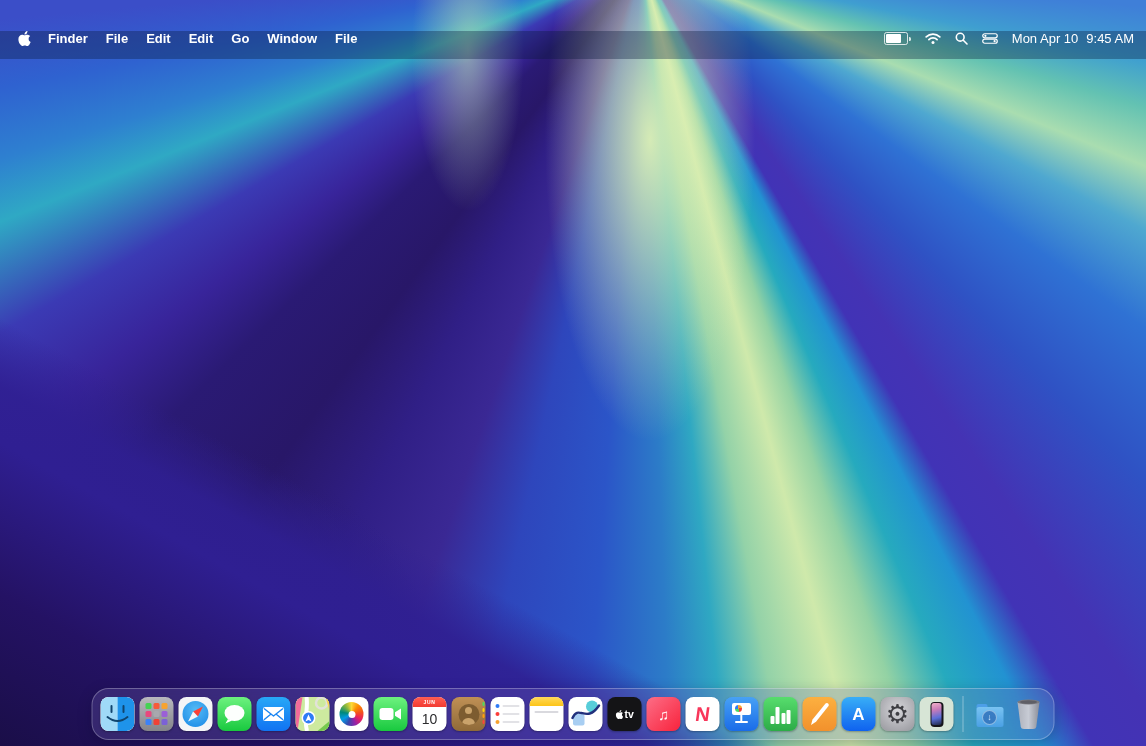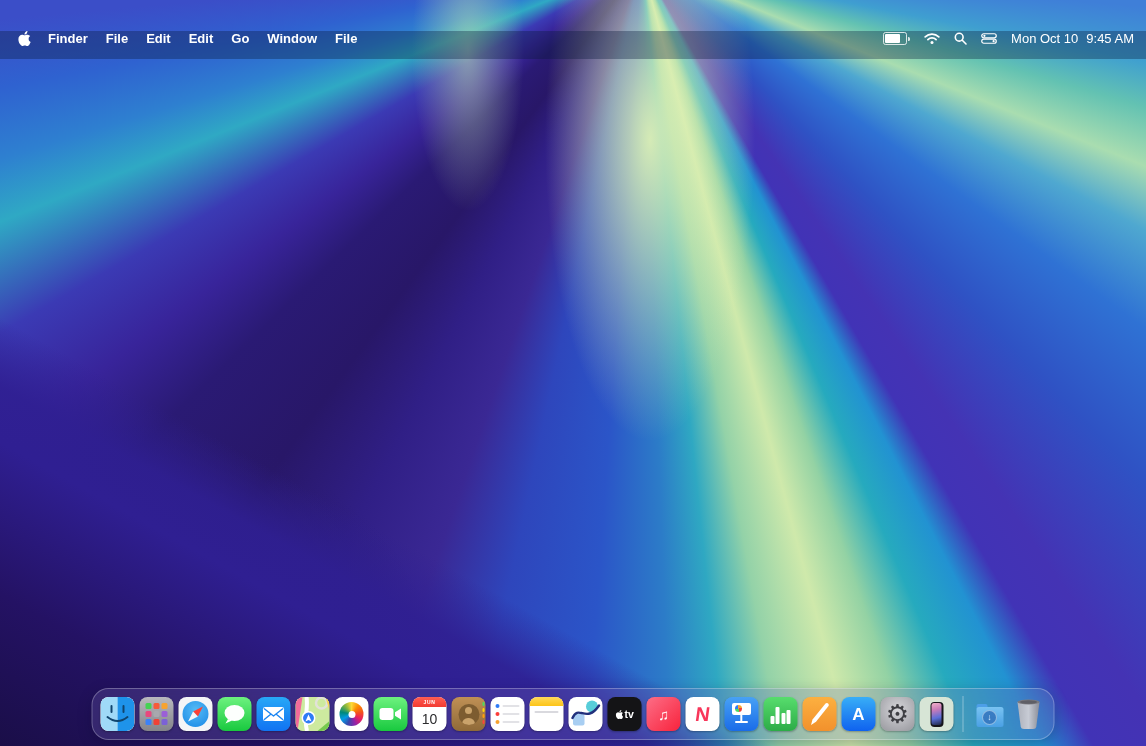--- a/index.html
+++ b/index.html
@@ -149,21 +149,21 @@
         </svg>
       </span>
       <span class="mb-icon">
         <svg width="16" height="11" viewBox="0 0 16 11" fill="none">
           <rect x="0.75" y="0.75" width="14.5" height="4.1" rx="2.05" stroke="#fff" stroke-width="1.2"></rect>
           <circle cx="3.4" cy="2.8" r="1.1" fill="#fff"></circle>
           <rect x="0.75" y="6.15" width="14.5" height="4.1" rx="2.05" stroke="#fff" stroke-width="1.2"></rect>
           <circle cx="12.6" cy="8.2" r="1.1" fill="#fff"></circle>
         </svg>
       </span>
-      <span class="mb-clock date">Mon Oct 10</span>
+      <span class="mb-clock date">Mon Apr 10</span>
       <span class="mb-clock">9:45 AM</span>
     </div>
   </div>
 
   <div class="dock">
 
     <div class="tile t-finder">
       <svg class="full" viewBox="0 0 34 34">
         <defs>
             <clipPath id="fr">

